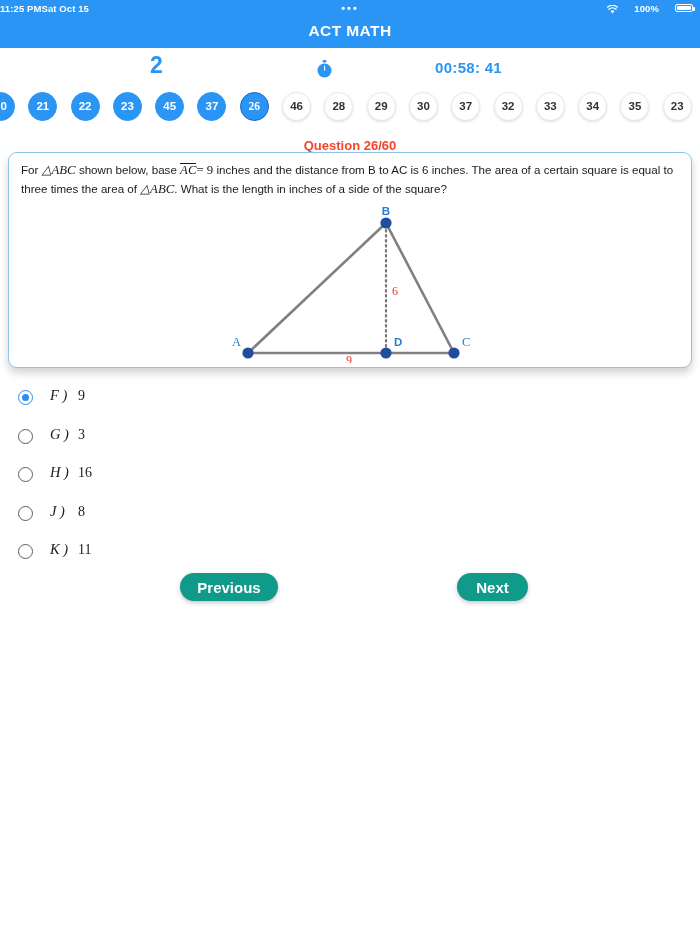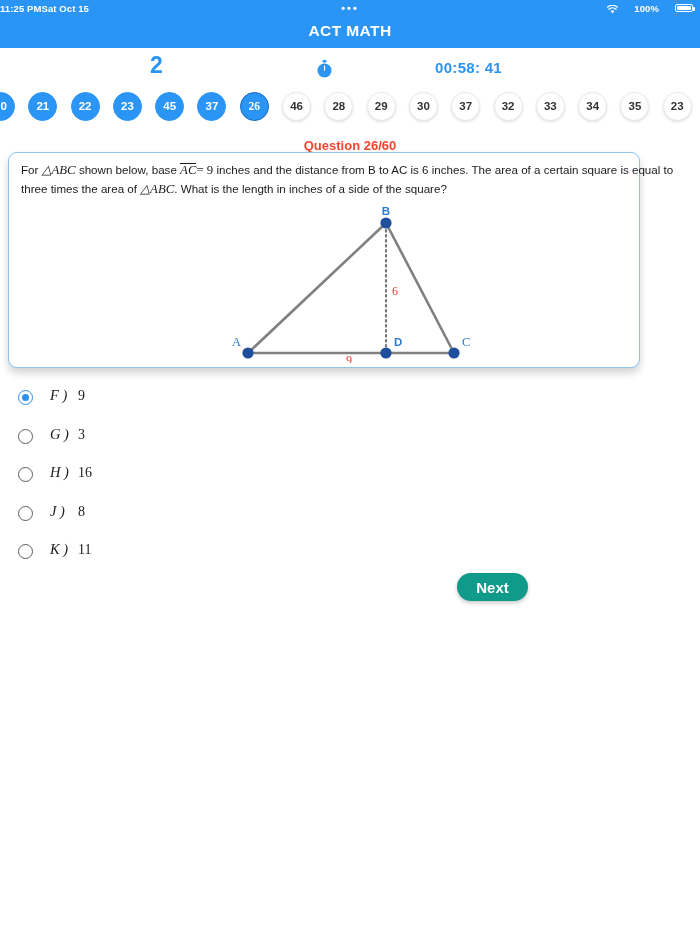--- a/index.html
+++ b/index.html
@@ -77,21 +77,21 @@
   .qcircle.done { background:#2b95f5; color:#ffffff; border-color:#2b95f5; box-shadow:none; }
   .qcircle.current { background:#2b95f5; color:#ffffff; border:1.6px solid #1565c0; box-shadow:none;font-family:Liberation Serif, serif; }
 
   .qlabel {
     position:absolute; left:0; right:0; top:122px; text-align:center;
     color:#f4442e; font-size:13px; font-weight:bold;margin-top:16px;
   }
 
   
   .qcard {
-    position:absolute; left:8px; top:152px; width:632px; height:216px;
+    position:absolute; left:8px; top:152px; width:684px; height:216px;
     background:#ffffff;
     border:1.2px solid #8ec5ea;
     border-radius:9px;
     box-shadow: 0 5px 9px rgba(0,0,0,0.18);
   }
   .qtext {
     position:absolute; left:12px; top:8px; width:660px;
     font-size:11.6px; color:#1a1a1a; line-height:1.46;
   }
   .mserif { font-family:"Liberation Serif", serif; font-style:italic; font-size:12.8px; }
@@ -257,15 +257,16 @@
         <div class="alabel">J )</div>
         <div class="avalue">8</div>
       </div>
       <div class="arow">
         <div class="radio"></div>
         <div class="alabel">K )</div>
         <div class="avalue">11</div>
       </div>
     </div>
 
+  <div class="btn btn-prev">Previous</div>
   <div class="btn btn-next">Next</div>
 
 </div>
 
 </body></html>

